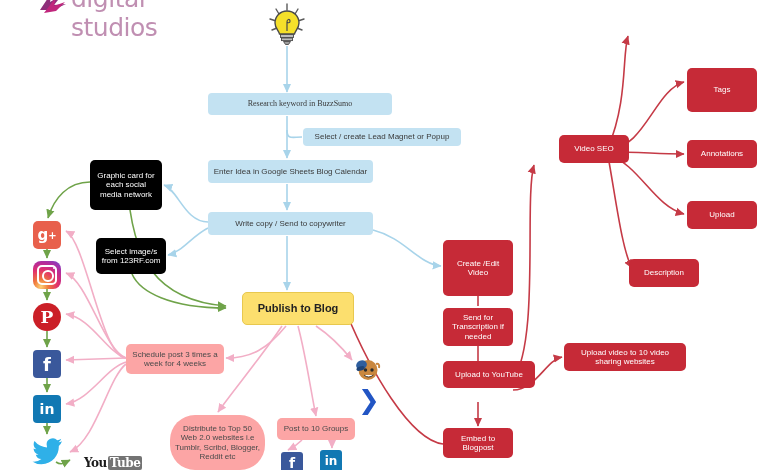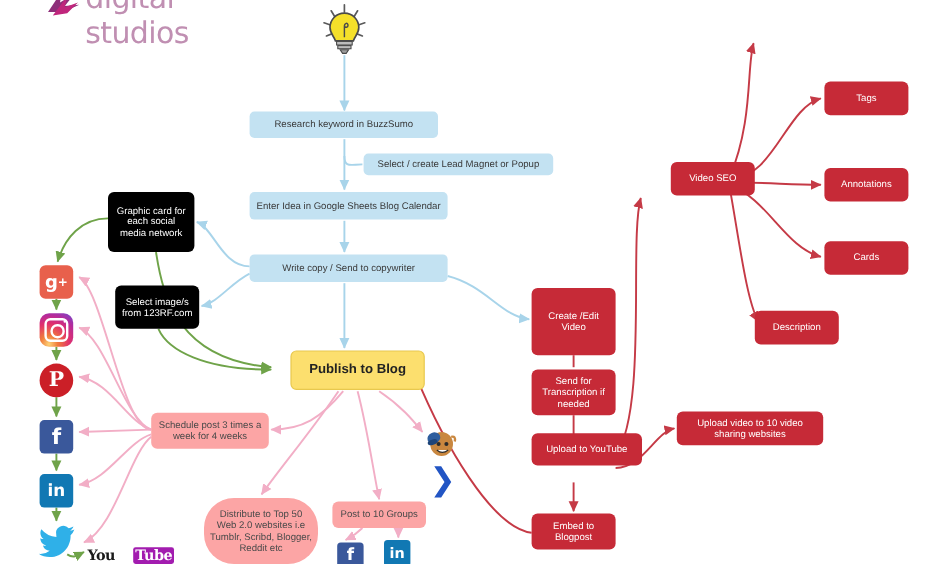--- a/index.html
+++ b/index.html
@@ -47,24 +47,24 @@
   .sicon.fb{background:#3a589b;font-size:18px;border-radius:4px;font-family:"DejaVu Sans",sans-serif;}
   .sicon.li{background:#1178b3;font-size:14px;border-radius:4px;}
   .sicon.tw{background:transparent;color:#2fb0e8;font-size:26px;}
   .sicon.fb-sm{background:#3a589b;font-size:14px;width:22px;height:22px;border-radius:3px;}
   .sicon.li-sm{background:#1178b3;font-size:12px;width:22px;height:22px;border-radius:3px;}
 
   .insta-glyph{width:16px;height:16px;border:2px solid #fff;border-radius:5px;position:relative;}
   .insta-glyph:after{content:"";position:absolute;left:3.2px;top:3.2px;width:7.6px;height:7.6px;border:2px solid #fff;border-radius:50%;}
   .insta-glyph:before{content:"";position:absolute;right:0px;top:-0.5px;width:2.2px;height:2.2px;background:#fff;border-radius:50%;}
 
-  #youtube{position:absolute;left:73px;top:456px;display:flex;align-items:center;height:14px;}
+  #youtube{position:absolute;left:84px;top:456px;display:flex;align-items:center;height:14px;}
   #youtube .yt-you{font-size:12px;font-weight:bold;color:#1a1a1a;font-family:"DejaVu Serif",serif;letter-spacing:-0.5px;}
-  #youtube .yt-tube{font-size:12px;font-weight:bold;color:#ffffff;background:#a21caf;
-                    padding:0 2px;border-radius:2px;font-family:"DejaVu Serif",serif;letter-spacing:-0.5px;margin-left:15px;text-align:right;}
+  #youtube .yt-tube{font-size:12px;font-weight:bold;color:#ffffff;background:#737373;
+                    padding:0 2px;border-radius:2px;font-family:"DejaVu Serif",serif;letter-spacing:-0.5px;margin-left:1px;text-align:right;}
 
   #bulb{position:absolute;left:264px;top:2px;width:46px;height:46px;}
   #mailchimp{position:absolute;left:352px;top:352px;width:30px;height:30px;}
   #bufferchev{position:absolute;left:358px;top:387px;font-size:26px;color:#2255c4;
               font-family:"DejaVu Sans",sans-serif;font-weight:bold;line-height:1;}
 </style>
 </head>
 <body>
 
 <div id="canvas">
@@ -196,39 +196,39 @@
   <div class="sicon pint" style="left:33px;top:303px;">P</div>
   <div class="sicon fb" style="left:33px;top:350px;">f</div>
   <div class="sicon li" style="left:33px;top:395px;">in</div>
   <svg class="sicon tw" style="left:32px;top:437px;width:32px;height:28px;" viewBox="0 0 32 28">
     <path d="M30 4.2c-1.1.5-2.3.85-3.5 1 1.27-.77 2.23-1.97 2.7-3.4-1.2.7-2.5 1.2-3.9 1.5A6.1 6.1 0 0 0 14.9 9c0 .5.05.95.15 1.4A17.3 17.3 0 0 1 2.5 4c-.55.95-.85 2-.85 3.2 0 2.1 1.07 3.97 2.7 5.07-1-.03-1.93-.3-2.75-.76v.08c0 2.95 2.1 5.4 4.88 5.96a6.1 6.1 0 0 1-2.75.1 6.1 6.1 0 0 0 5.7 4.25A12.3 12.3 0 0 1 0 24.5a17.3 17.3 0 0 0 9.4 2.75c11.27 0 17.43-9.33 17.43-17.43l-.02-.8A12.4 12.4 0 0 0 30 4.2z" fill="#2fb0e8"></path>
   </svg>
 
   <div class="sicon fb-sm" style="left:281px;top:452px;">f</div>
   <div class="sicon li-sm" style="left:320px;top:450px;">in</div>
 
-  <div class="node blue" style="left:208px;top:93px;width:157px;height:22px;">Research keyword in BuzzSumo</div>
+  <div class="node blue" style="left:208px;top:93px;width:184px;height:22px;font-family:Liberation Serif, serif;">Research keyword in BuzzSumo</div>
   <div class="node blue" style="left:303px;top:128px;width:158px;height:18px;">Select / create Lead Magnet or Popup</div>
   <div class="node blue" style="left:208px;top:160px;width:165px;height:23px;">Enter Idea in Google Sheets Blog Calendar</div>
   <div class="node blue" style="left:208px;top:212px;width:165px;height:23px;">Write copy / Send to copywriter</div>
 
   <div class="node green" style="left:90px;top:160px;width:72px;height:50px;">Graphic card for each social media network</div>
   <div class="node green" style="left:96px;top:238px;width:70px;height:36px;">Select image/s from 123RF.com</div>
 
   <div class="node yellow" style="left:230px;top:292px;width:112px;height:33px;">Publish to Blog</div>
 
   <div class="node pink" style="left:126px;top:344px;width:98px;height:30px;">Schedule post 3 times a week for 4 weeks</div>
   <div class="node pink" style="left:170px;top:415px;width:95px;height:55px;border-radius:25px;">Distribute to Top 50 Web 2.0 websites i.e Tumblr, Scribd, Blogger, Reddit etc</div>
   <div class="node pink" style="left:277px;top:418px;width:78px;height:22px;">Post to 10 Groups</div>
 
   <div class="node red" style="left:443px;top:240px;width:70px;height:56px;">Create /Edit Video</div>
   <div class="node red" style="left:443px;top:308px;width:70px;height:38px;">Send for Transcription if needed</div>
   <div class="node red" style="left:443px;top:361px;width:92px;height:27px;">Upload to YouTube</div>
   <div class="node red" style="left:443px;top:428px;width:70px;height:30px;">Embed to Blogpost</div>
   <div class="node red" style="left:564px;top:343px;width:122px;height:28px;">Upload video to 10 video sharing websites</div>
 
   <div class="node red" style="left:535px;top:135px;width:70px;height:28px;margin-left:24px;">Video SEO</div>
-  <div class="node red" style="left:687px;top:68px;width:70px;height:28px;">Tags</div>
+  <div class="node red" style="left:687px;top:68px;width:70px;height:44px;">Tags</div>
   <div class="node red" style="left:687px;top:140px;width:70px;height:28px;">Annotations</div>
-  <div class="node red" style="left:687px;top:201px;width:70px;height:28px;">Cards</div>
+  <div class="node red" style="left:687px;top:201px;width:70px;height:28px;">Upload</div>
   <div class="node red" style="left:629px;top:259px;width:70px;height:28px;">Description</div>
 
 </div>
 
 </body></html>

